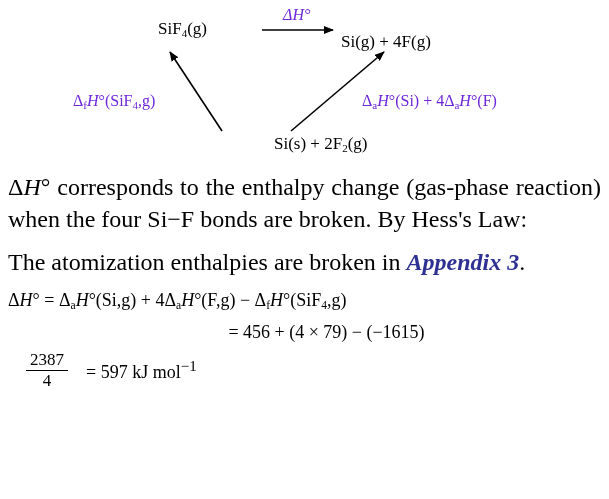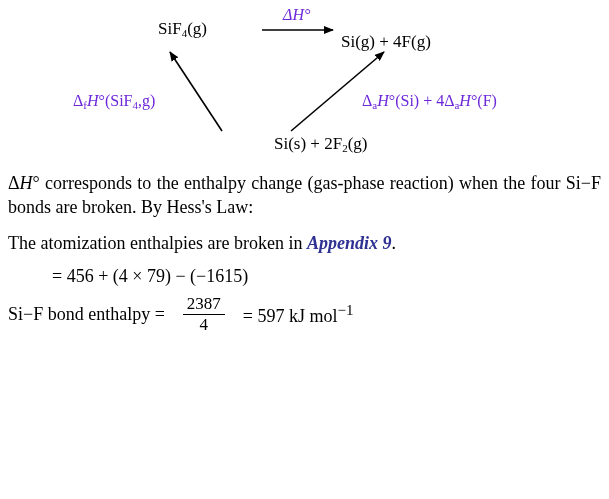--- a/index.html
+++ b/index.html
@@ -51,35 +51,36 @@
   svg.arrows {
     position: absolute;
     left: 0;
     top: 0;
     width: 609px;
     height: 168px;
   }
 
   
   .para {
-    font-size: 18px;
+    font-size: 24px;
     line-height: 1.32;
     margin: 0 8px 0 8px;
     text-align: justify;
   }
   .para.nojust {
     text-align: left;
   }
   .eqline {
     font-size: 18px;
     margin: 11px 8px 0 8px;
     white-space: nowrap;
   }
   .eqline.indent {
     margin-left: 52px;
+    text-align: center;
   }
   .eqline sub {
     font-size: 11.5px;
     vertical-align: -0.25em;
   }
   .eqline sup {
     font-size: 11.5px;
     vertical-align: 0.45em;
   }
 
@@ -144,26 +145,26 @@
     <div class="term" style="left:226px; top:134px;margin-left:48px;">Si(s) + 2F<sub>2</sub>(g)</div>
 
     <div class="label-pink italic" style="left:283px; top:6px;">Δ<i>H</i>°</div>
     <div class="label-pink" style="left:73px; top:92px;text-align:center;">Δ<sub>f</sub><i>H</i>°(SiF<sub>4</sub>,g)</div>
     <div class="label-pink" style="left:362px; top:92px;">Δ<sub>a</sub><i>H</i>°(Si) + 4Δ<sub>a</sub><i>H</i>°(F)</div>
   </div>
 
   <p class="para" style="margin-top:4px;">Δ<i>H</i>° corresponds to the enthalpy change (gas-phase reaction) when the four Si−F bonds are broken. By Hess's Law:</p>
 
 
-  <p class="para nojust" style="margin-top:12px;"><span>The atomization enthalpies are broken in </span><span class="appendix">Appendix 9</span><span>.</span></p>
+  <p class="para nojust" style="margin-top:12px;"><span>The atomization enthalpies are broken in </span><span class="appendix">Appendix 3</span><span>.</span></p>
 
+  <div class="eqline">Δ<i>H</i>° = Δ<sub>a</sub><i>H</i>°(Si,g) + 4Δ<sub>a</sub><i>H</i>°(F,g) − Δ<sub>f</sub><i>H</i>°(SiF<sub>4</sub>,g)</div>
   <div class="eqline indent">= 456 + (4 × 79) − (−1615)</div>
 
   <div class="fracline">
-    <span>Si−F bond enthalpy =</span>
     <span class="frac">
       <span class="num">2387</span>
       <span class="den">4</span>
     </span>
     <span>= 597 kJ mol<sup>−1</sup></span>
   </div>
 
 </div>
 
 </body></html>

